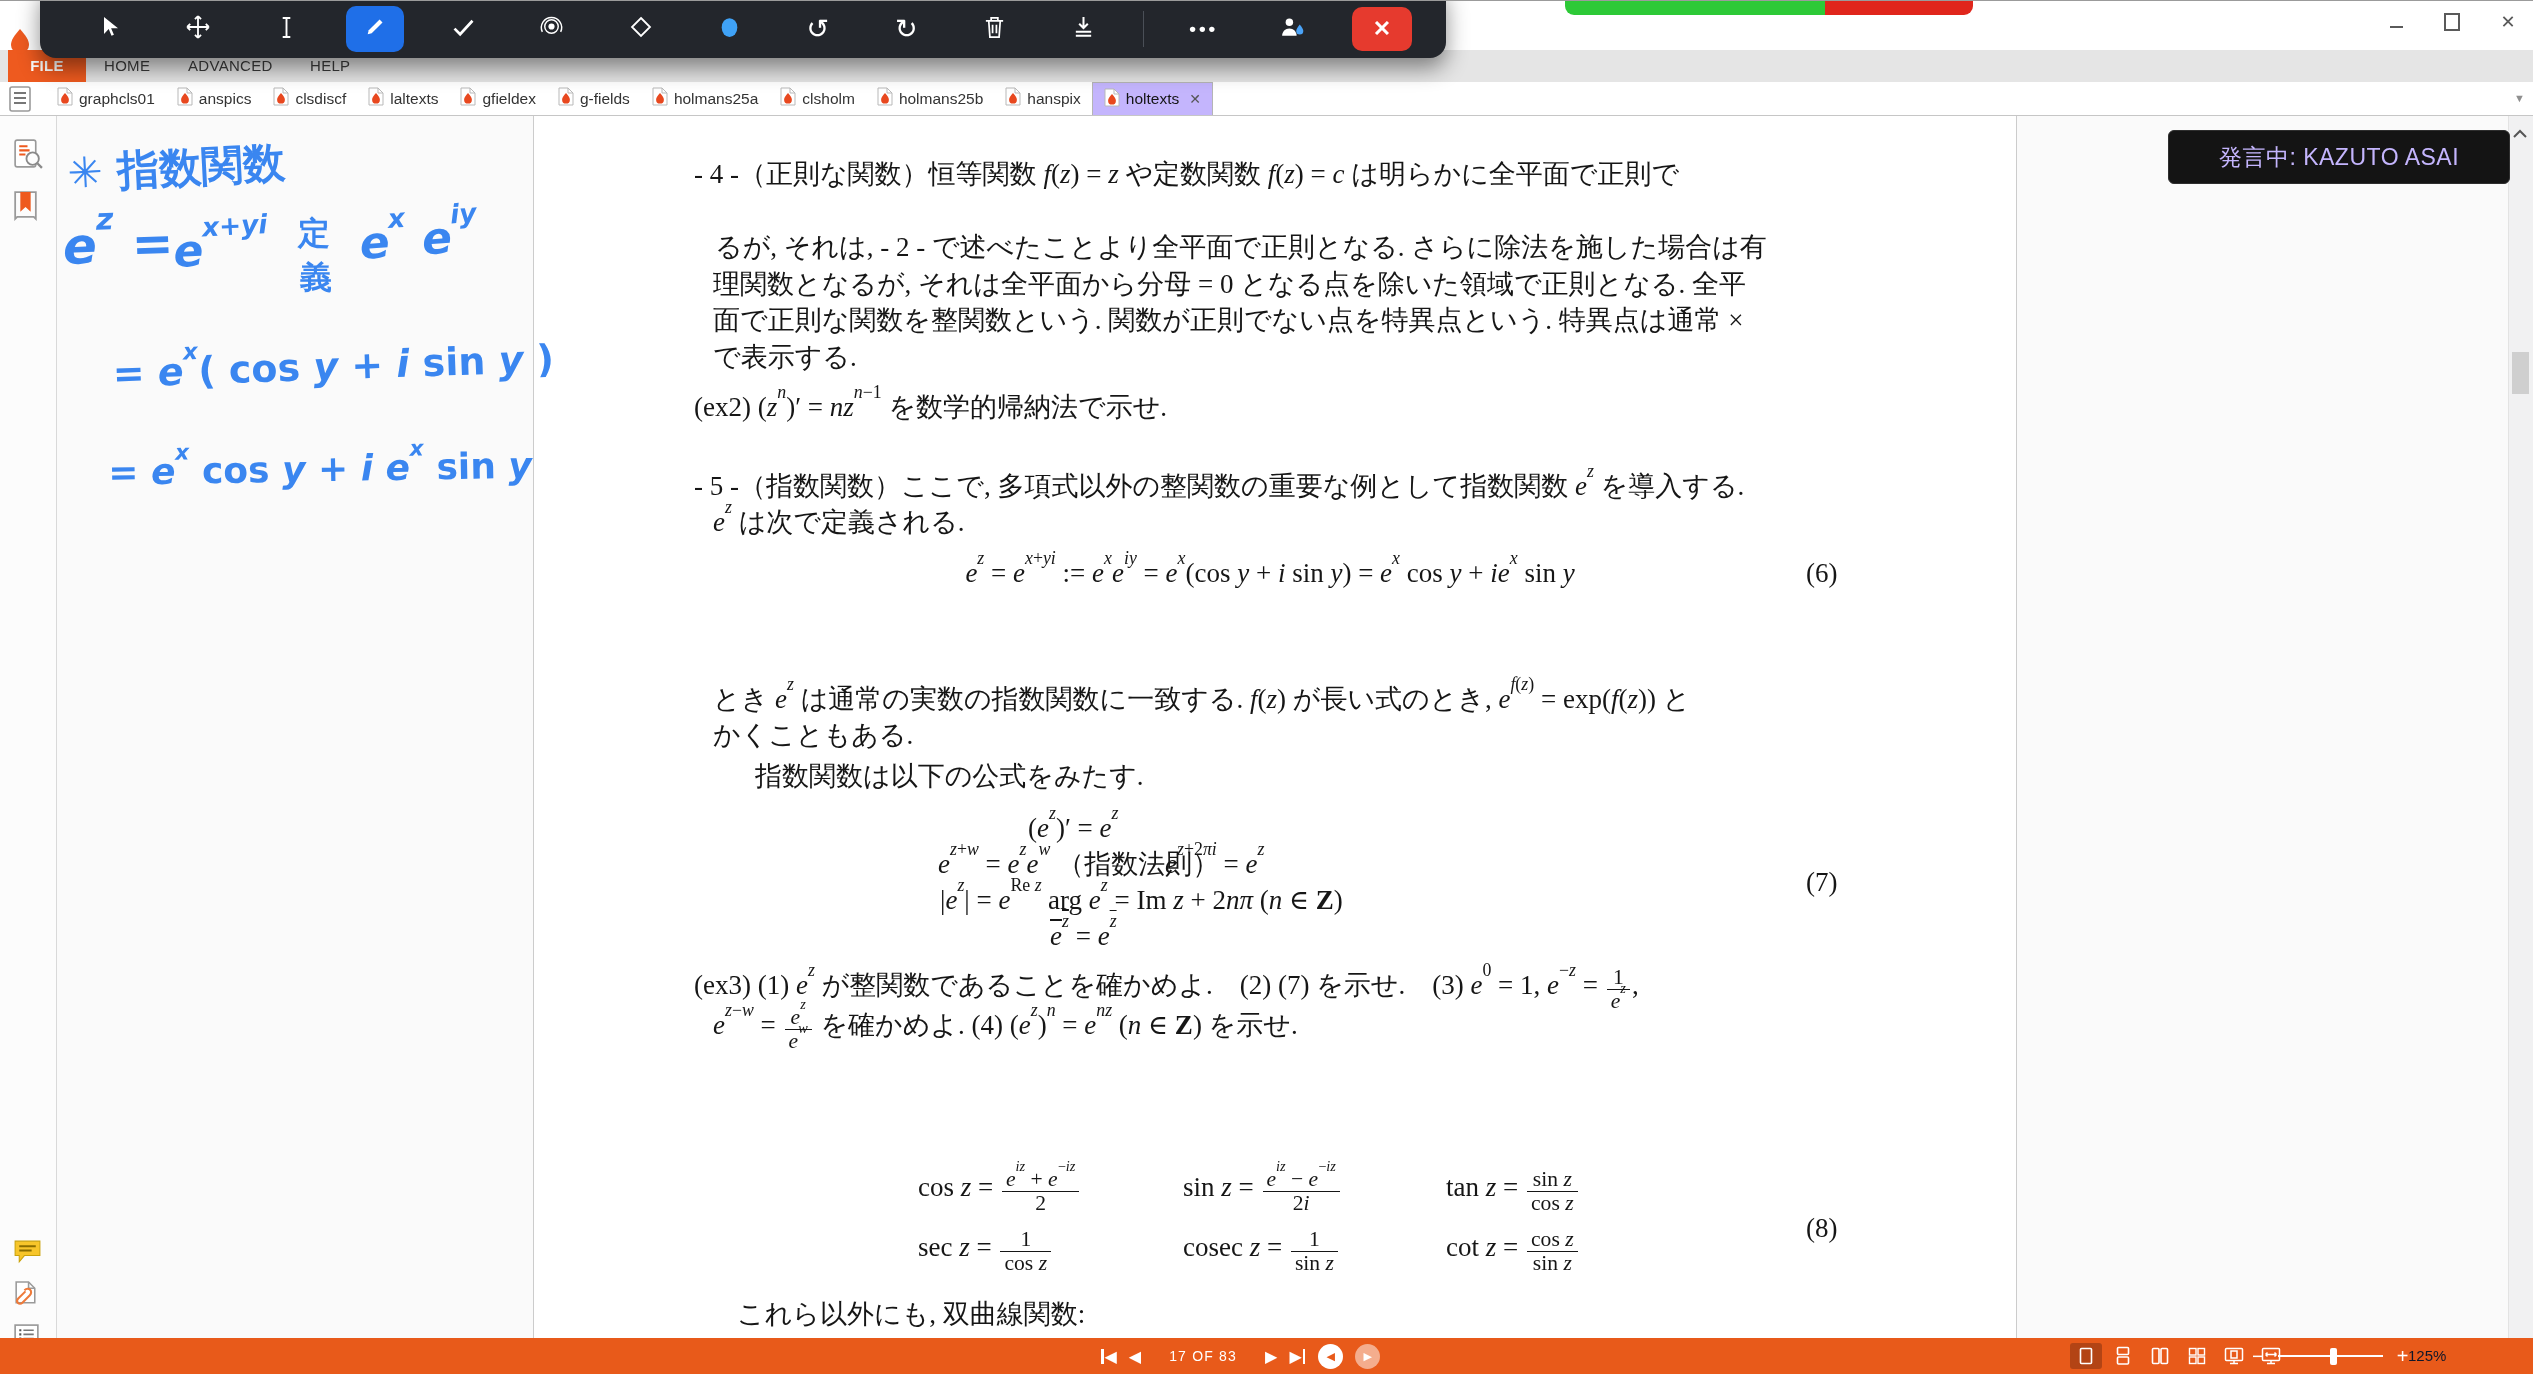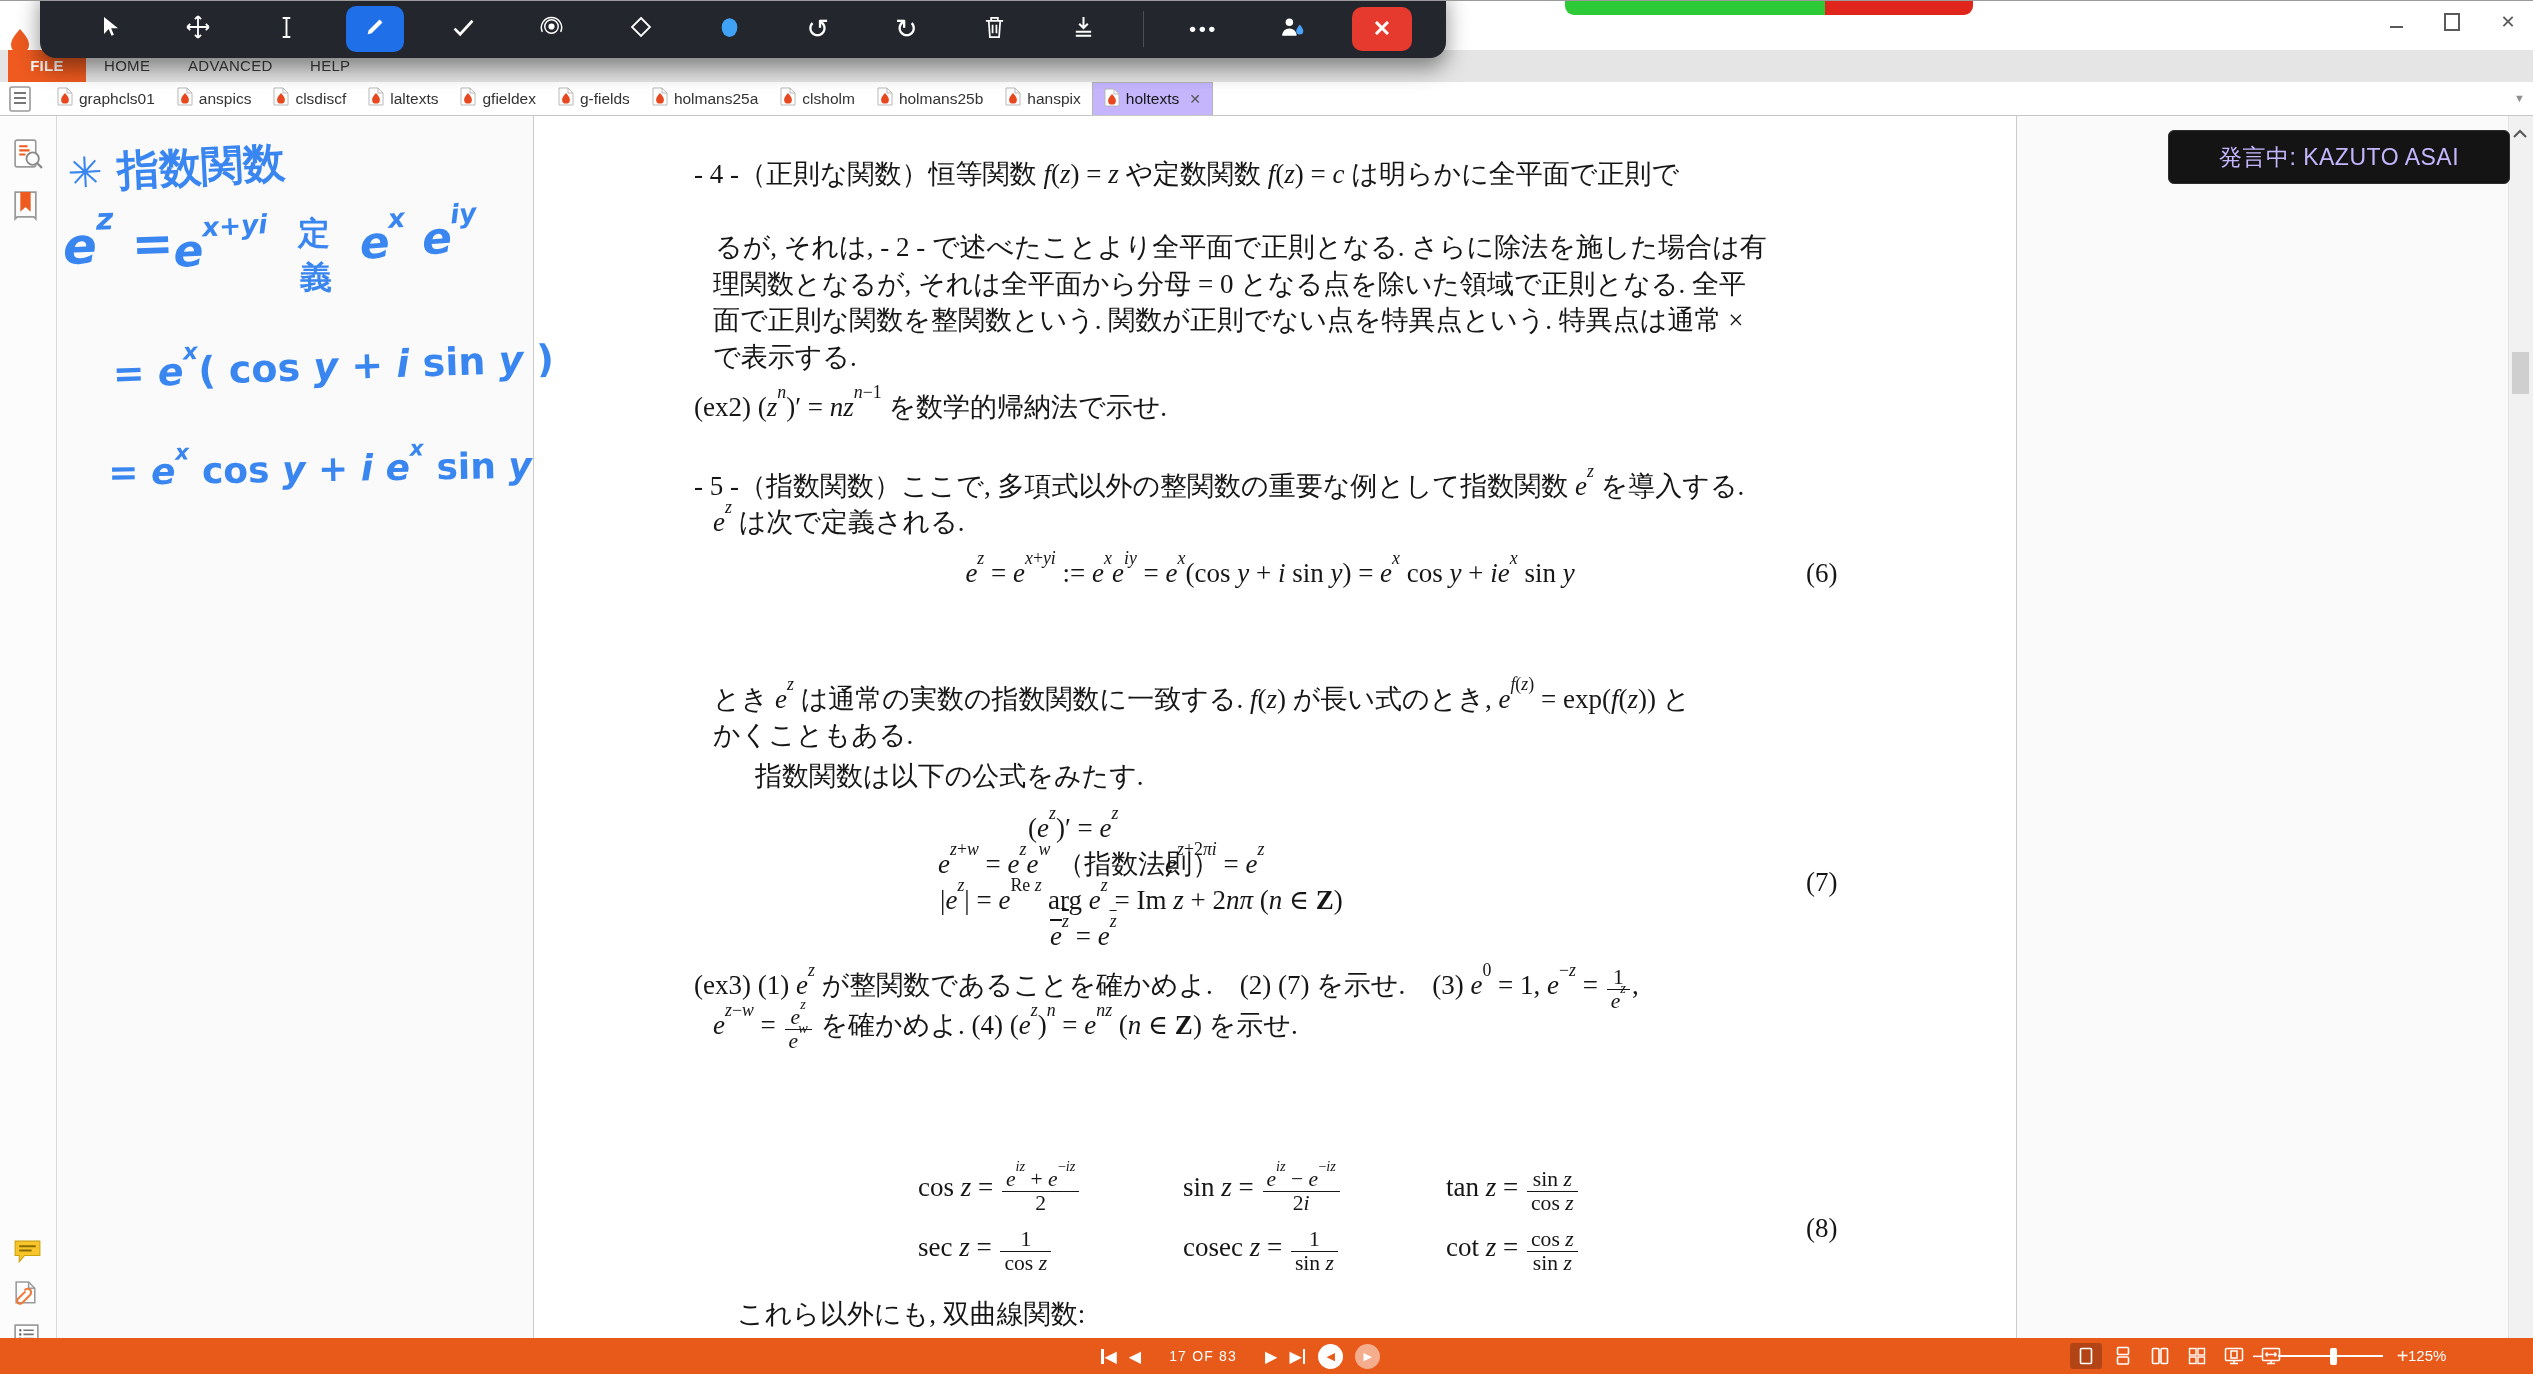--- a/index.html
+++ b/index.html
@@ -89,21 +89,21 @@
   .circ{width:25px;height:25px;border-radius:50%;display:inline-flex;align-items:center;justify-content:center;font-size:11px}
   .circ.solid{background:#fff;color:#e85a1a}
   .circ.ghost{background:rgba(255,255,255,.5);color:#fff}
   #views{position:absolute;left:2070px;top:5px;display:flex;gap:5px}
   .vm{width:32px;height:26px;display:flex;align-items:center;justify-content:center;border-radius:3px}
   .vm.active{background:#b34415}
   #zoomctl{position:absolute;left:2252px;top:0;height:36px;display:flex;align-items:center;gap:14px;color:#fff}
   #zslider{position:relative;width:105px;height:2.5px;background:#fff}
   #zhandle{position:absolute;left:52px;top:-7px;width:7px;height:17px;background:#fff;border-radius:2px}
   .zsign{font-size:20px;line-height:1}
-  #zoom-level{position:absolute;left:2408px;top:0;height:36px;line-height:36px;color:#ffffff;font-size:15px}
+  #zoom-level{position:absolute;left:2408px;top:0;height:36px;line-height:36px;color:#0f172a;font-size:15px}
 </style>
 </head>
 <body>
 
 <div id="titlebar">
   <div id="window-title">holtexts.pdf - Nitro Reader 5</div>
 </div>
 <div id="wincontrols">
     <span class="wc">
       <b class="minbar"></b>

